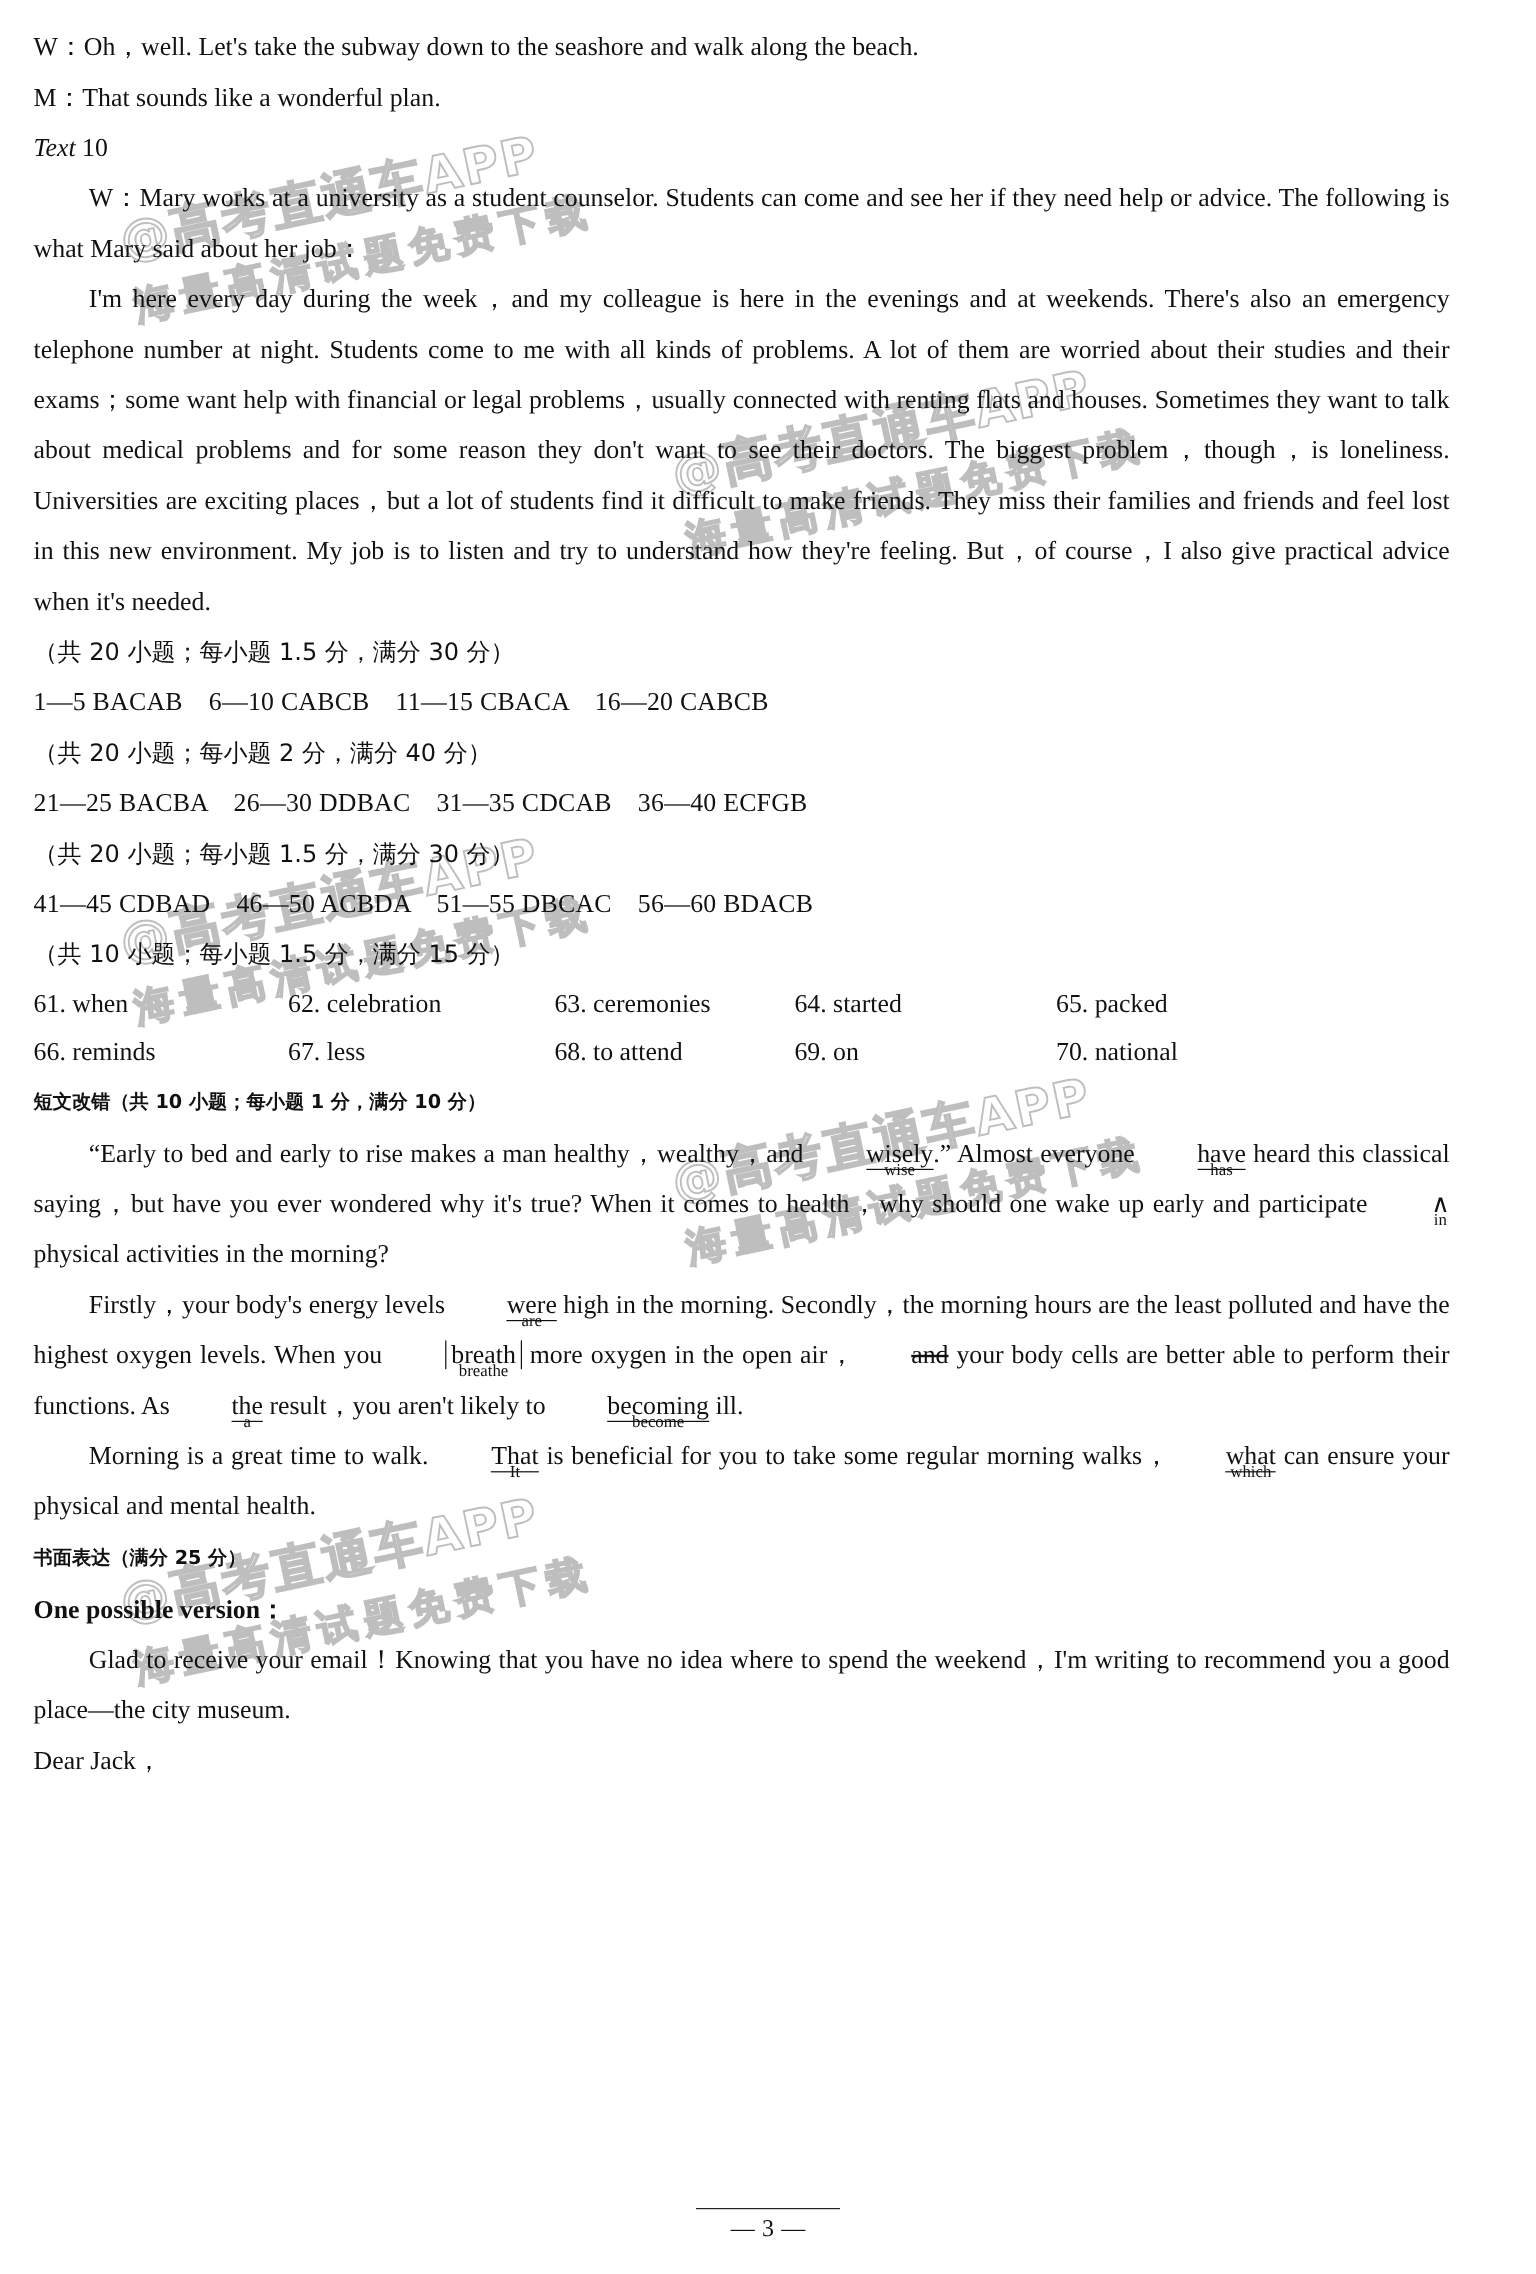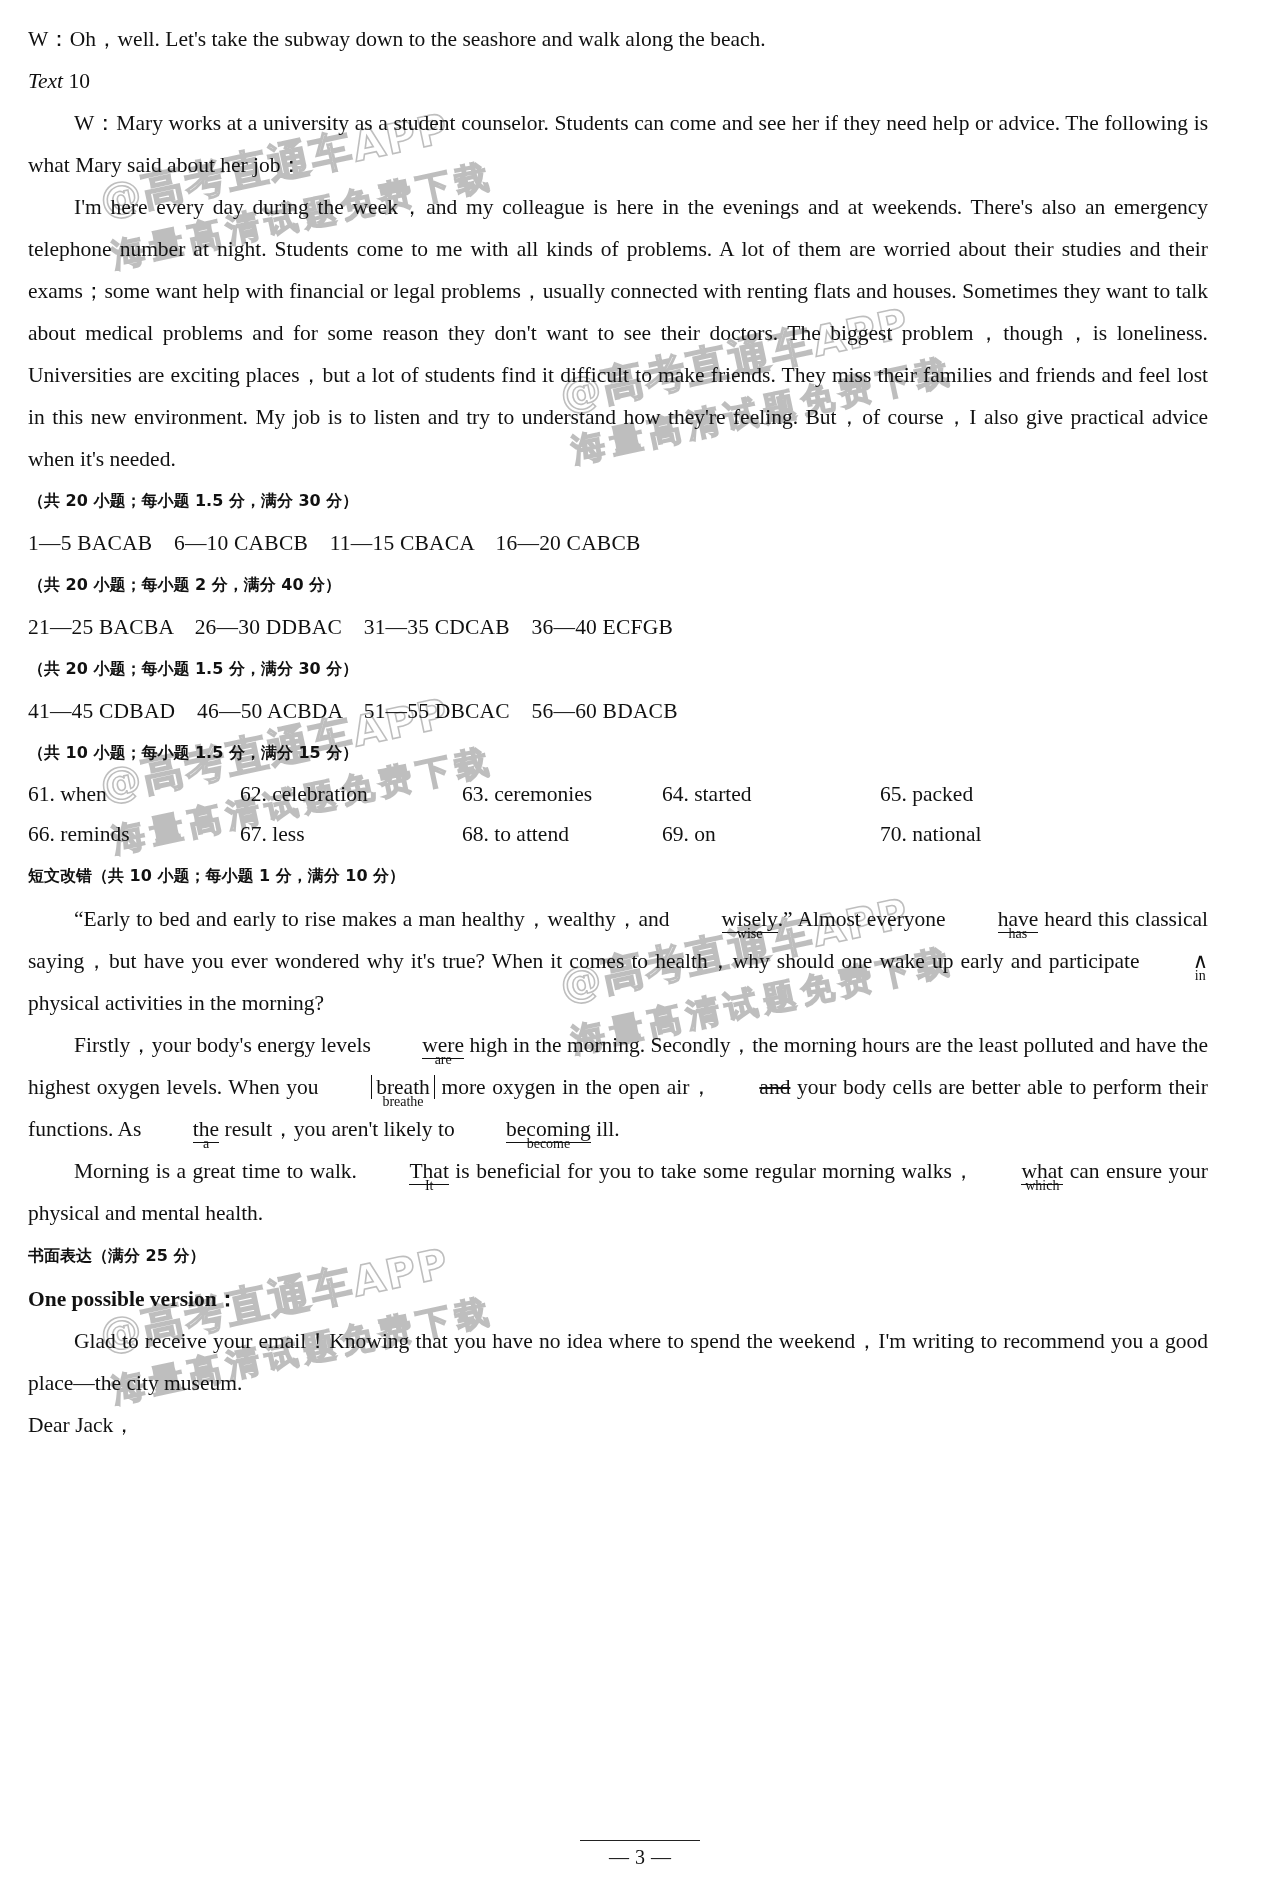--- a/index.html
+++ b/index.html
@@ -33,23 +33,23 @@
     line-height: 42px;
     text-align: justify;
     text-justify: inter-word;
   }
   .indent { text-indent: 46px; font-family: Liberation Serif, serif; }
   .dialog { font-size: 21.5px; line-height: 42px; }
   .italic-label { font-style: italic; }
   .cn { font-family: "DejaVu Sans", "Liberation Sans", sans-serif; font-size: 20px; }
   .bold { font-weight: bold; }
   .score-line {
-    font-size: 16px;
-    line-height: 42px;
-    font-weight: bold;
+    font-size: 20px;
+    line-height: 42px;
+    font-weight: normal;
   }
   .ans-line {
     font-size: 21.5px;
     line-height: 42px;
     letter-spacing: 0.2px;
   }
   .fill-grid {
     display: flex;
     font-size: 21.5px;
     line-height: 40px;
@@ -170,20 +170,21 @@
     </div>
     <div class="wm wm-hollow" style="left:95px; top:1310px; transform: rotate(-12deg);">
       <span class="big">@高考直通车APP</span>
       <span class="sm">海量高清试题免费下载</span>
     </div>
   </div>
 
   <div class="content">
 
     <p class="dialog">W：Oh，well. Let's take the subway down to the seashore and walk along the beach.</p>
+    <p class="dialog">M：That sounds like a wonderful plan.</p>
 
     <p>
       <span class="italic-label">Text</span>
       <span>10</span>
     </p>
 
     <p class="indent">W：Mary works at a university as a student counselor. Students can come and see her if they need help or advice. The following is what Mary said about her job：</p>
     <p class="indent">I'm here every day during the week，and my colleague is here in the evenings and at weekends. There's also an emergency telephone number at night. Students come to me with all kinds of problems. A lot of them are worried about their studies and their exams；some want help with financial or legal problems，usually connected with renting flats and houses. Sometimes they want to talk about medical problems and for some reason they don't want to see their doctors. The biggest problem，though，is loneliness. Universities are exciting places，but a lot of students find it difficult to make friends. They miss their families and friends and feel lost in this new environment. My job is to listen and try to understand how they're feeling. But，of course，I also give practical advice when it's needed.</p>
 
     <p class="score-line cn">（共 20 小题；每小题 1.5 分，满分 30 分）</p>

